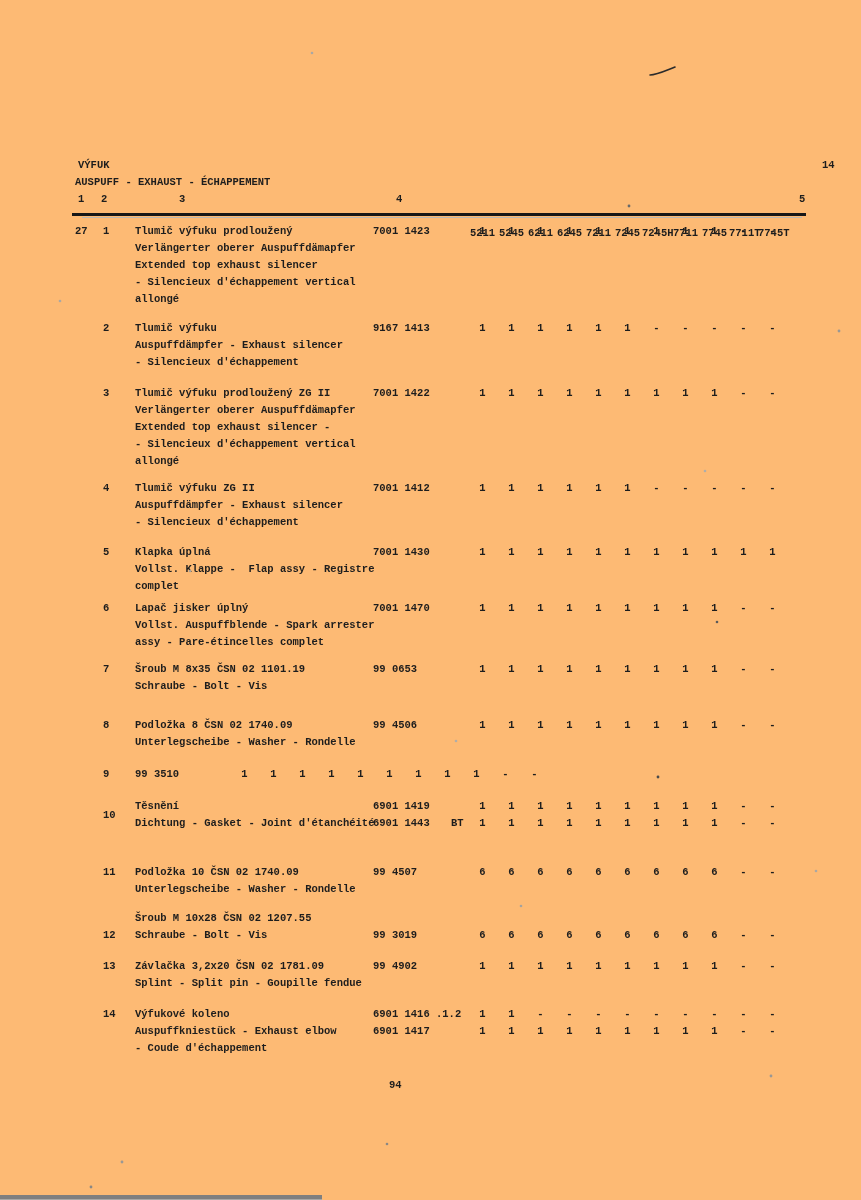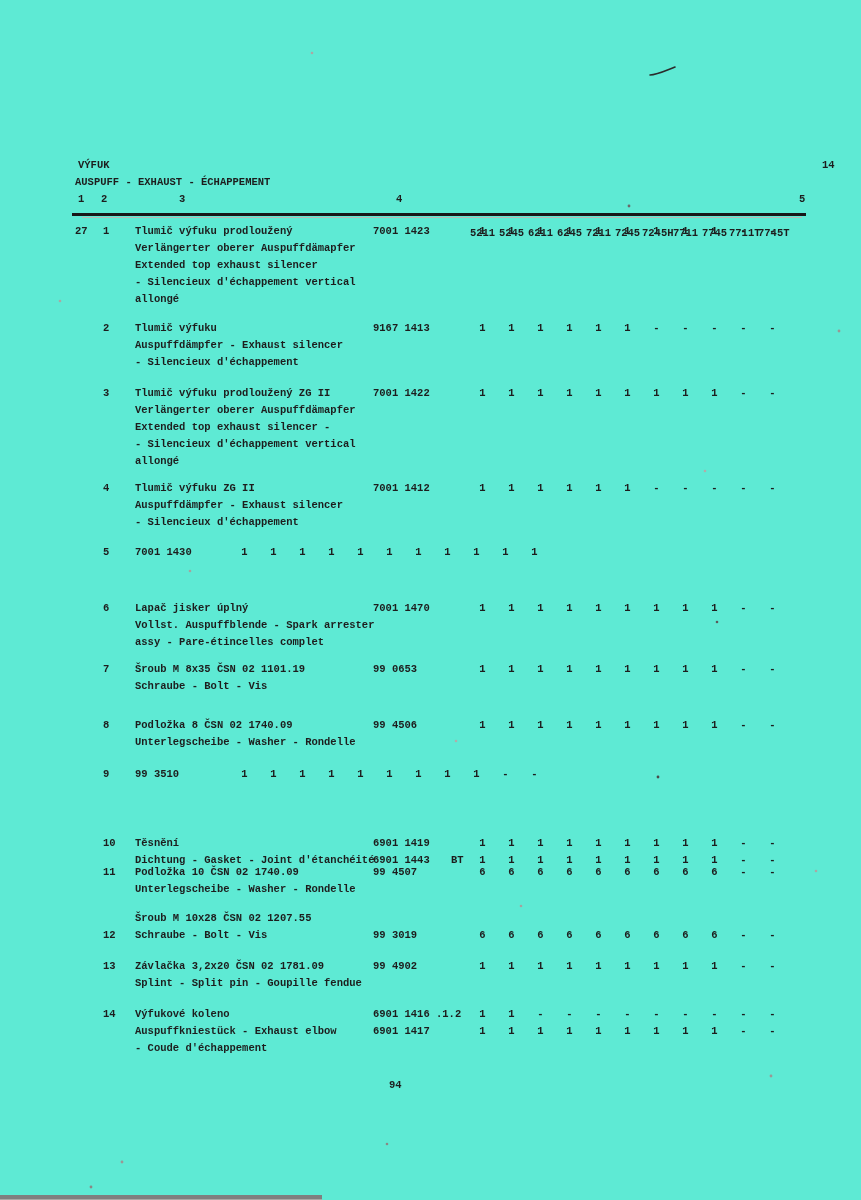--- a/index.html
+++ b/index.html
@@ -1,19 +1,19 @@
 <!DOCTYPE html>
 <html><head>
 <meta charset="utf-8">
 <style>
   html,body{margin:0;padding:0;background:#d8d6d2;}
   .page{
     position:relative;
     width:861px;height:1200px;
-    background:#5eead4;
+    background:#fdba74;
     font-family:"Liberation Mono","DejaVu Sans Mono",monospace;
     font-weight:700;
     font-size:10.5px;
     line-height:17px;
     color:#1d1d1d;
     overflow:hidden;
     margin:0 auto;
     text-decoration:underline;
   }
   .abs{position:absolute;white-space:pre;}
@@ -185,20 +185,23 @@
             <span class="qcell">-</span>
             <span class="qcell">-</span>
             <span class="qcell">-</span>
             <span class="qcell">-</span>
           </div>
         </div>
       </div>
       <div class="row" style="top: 544px;">
         <div class="c-pos"></div>
         <div class="c-num">5</div>
+        <div class="c-desc">Klapka úplná
+Vollst. Klappe -  Flap assy - Registre
+complet</div>
         <div class="c-part"><div>7001 1430</div></div>
         <div class="c-note"><div></div></div>
         <div class="c-qty">
           <div class="qty-line">
             <span class="qcell">1</span>
             <span class="qcell">1</span>
             <span class="qcell">1</span>
             <span class="qcell">1</span>
             <span class="qcell">1</span>
             <span class="qcell">1</span>
@@ -294,21 +297,21 @@
             <span class="qcell">1</span>
             <span class="qcell">1</span>
             <span class="qcell">1</span>
             <span class="qcell">1</span>
             <span class="qcell">1</span>
             <span class="qcell">-</span>
             <span class="qcell">-</span>
           </div>
         </div>
       </div>
-      <div class="row" style="top: 835px;">
+      <div class="row" style="top: 798px; align-items: center;">
         <div class="c-pos"></div>
         <div class="c-num">10</div>
         <div class="c-desc">Těsnění
 Dichtung - Gasket - Joint d'étanchéité</div>
         <div class="c-part"><div>6901 1419</div><div>6901 1443</div></div>
         <div class="c-note"><div></div><div>BT</div></div>
         <div class="c-qty">
           <div class="qty-line">
             <span class="qcell">1</span>
             <span class="qcell">1</span>

